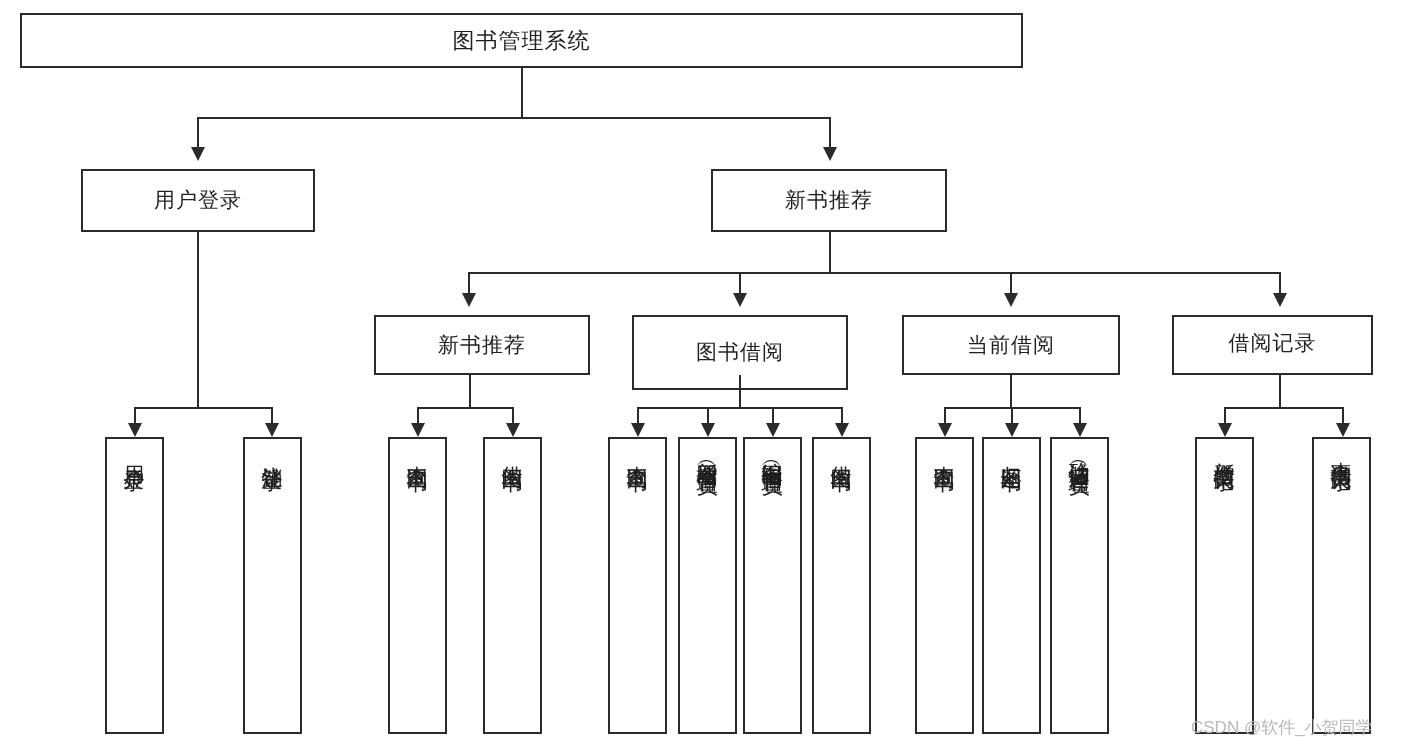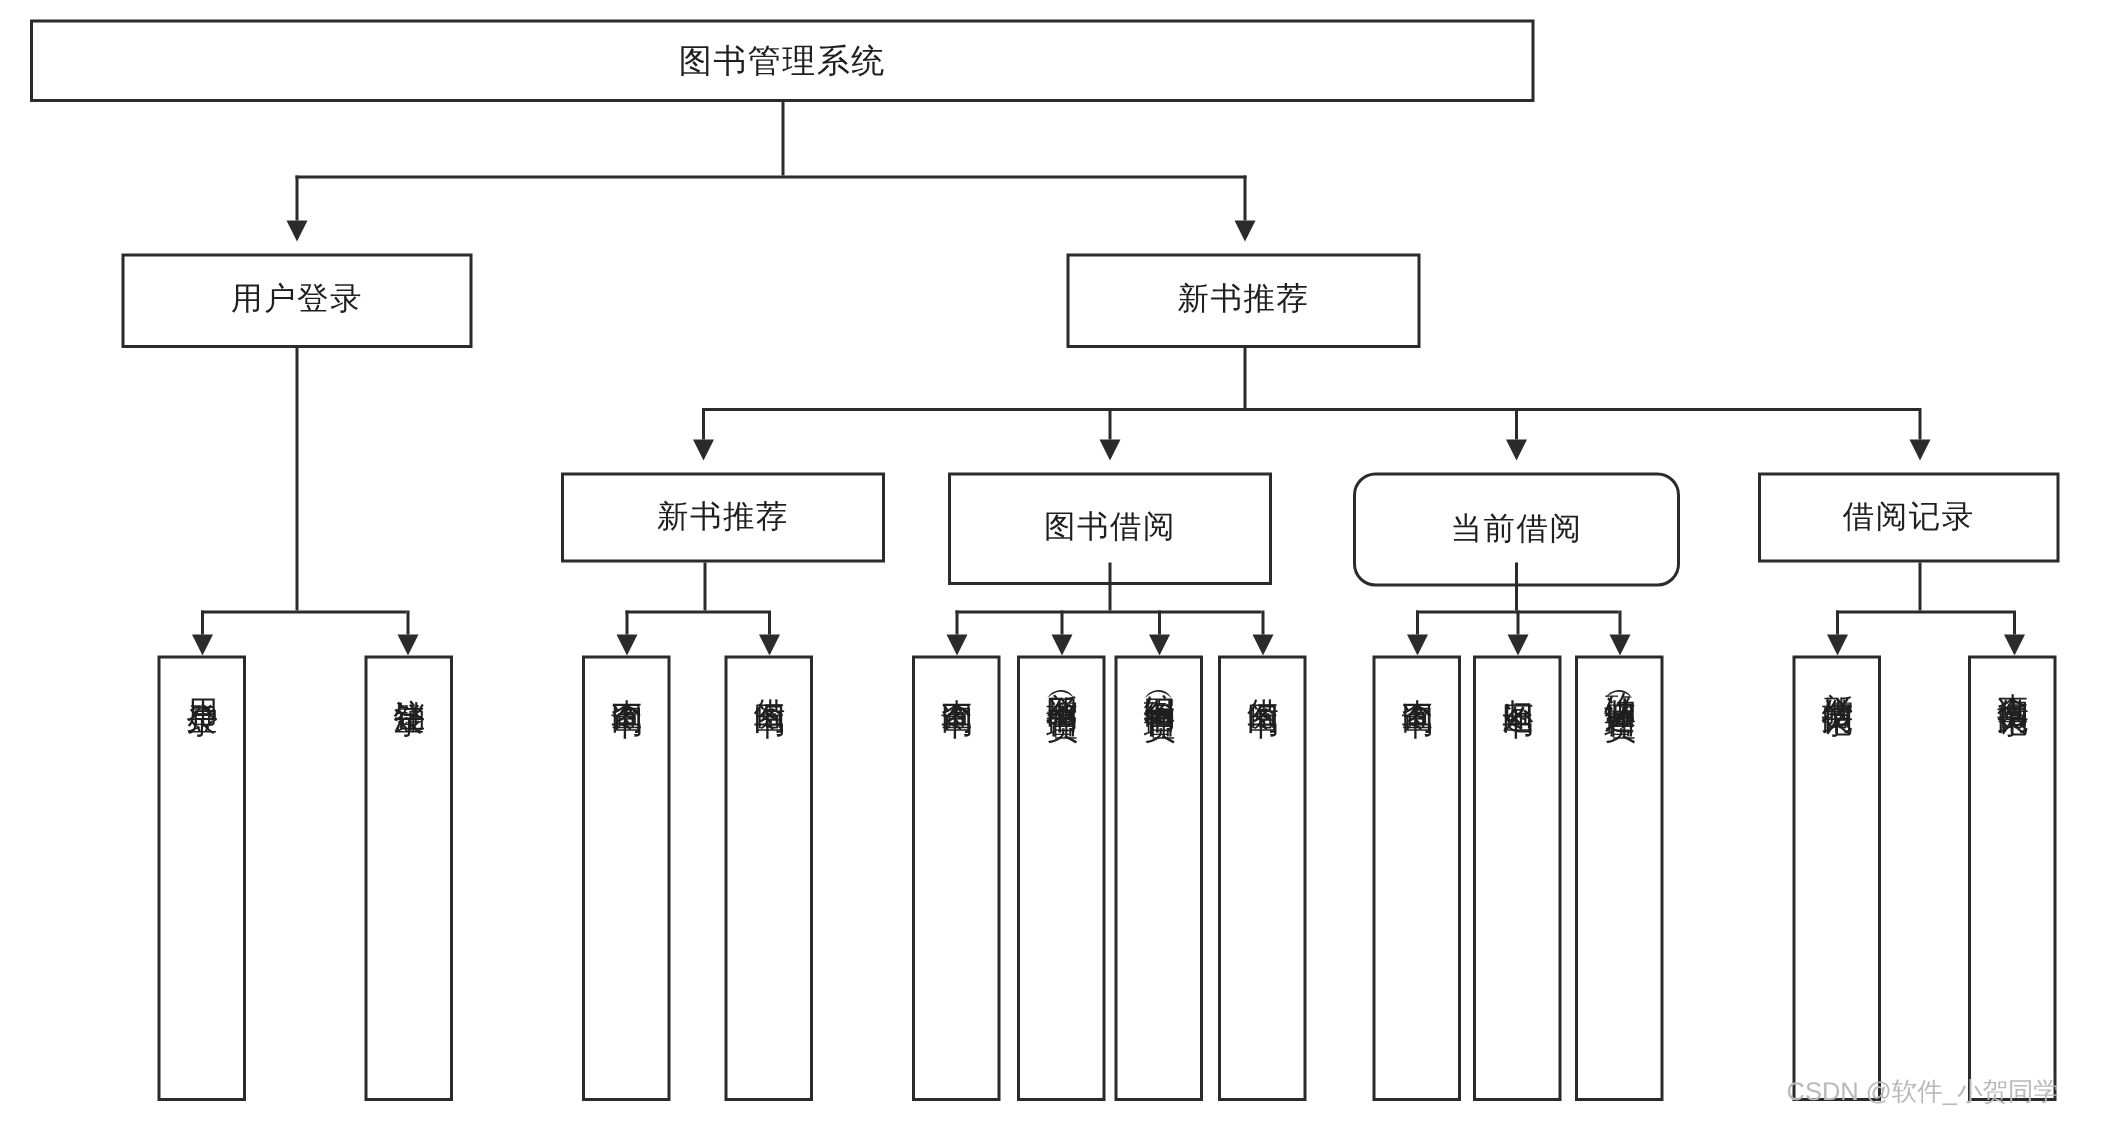--- a/index.html
+++ b/index.html
@@ -122,24 +122,24 @@
   <div class="arrow" style="left:733px;top:293px;"></div>
   <div class="arrow" style="left:1004px;top:293px;"></div>
   <div class="arrow" style="left:1273px;top:293px;"></div>
 
   <div class="node h" style="left:374px;top:315px;width:216px;height:60px;">
     <span class="label">新书推荐</span>
   </div>
   <div class="node h" style="left:632px;top:315px;width:216px;height:75px;">
     <span class="label">图书借阅</span>
   </div>
-  <div class="node h" style="left:902px;top:315px;width:218px;height:76px;border-radius:15px;">
+  <div class="node h" style="left:902px;top:315px;width:218px;height:60px;">
     <span class="label">当前借阅</span>
   </div>
-  <div class="node h" style="left:1172px;top:315px;width:201px;height:60px;">
+  <div class="node h" style="left:1172px;top:315px;width:201px;height:60px;font-family:Liberation Mono, monospace;">
     <span class="label">借阅记录</span>
   </div>
 
   <div class="vline" style="left:469px;top:375px;height:32px;"></div>
   <div class="hline" style="left:417px;top:407px;width:95px;"></div>
   <div class="vline" style="left:417px;top:407px;height:16px;"></div>
   <div class="vline" style="left:512px;top:407px;height:16px;"></div>
   <div class="arrow" style="left:411px;top:423px;"></div>
   <div class="arrow" style="left:506px;top:423px;"></div>
 

